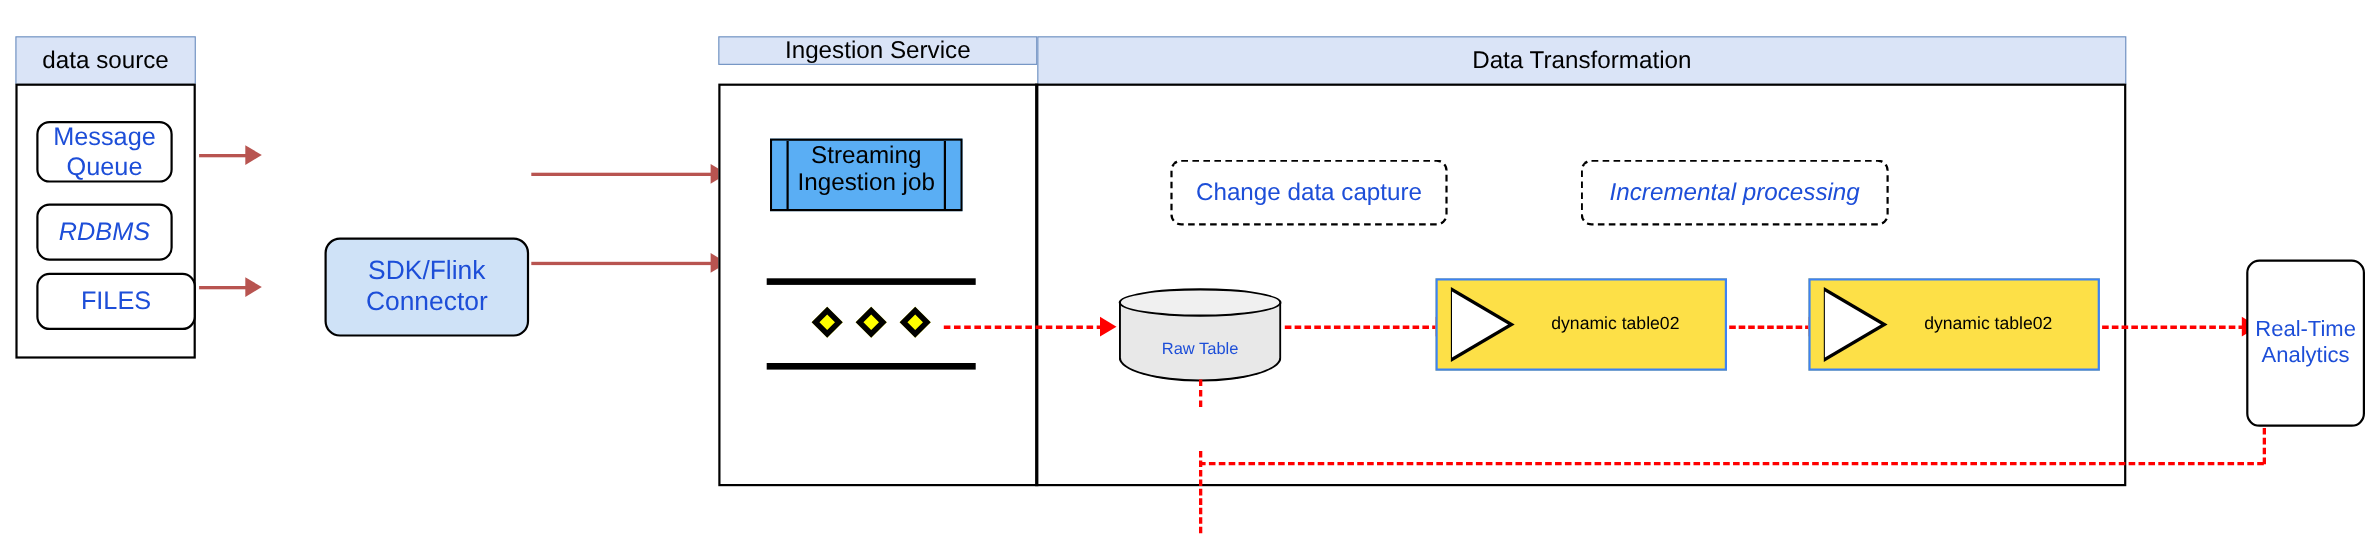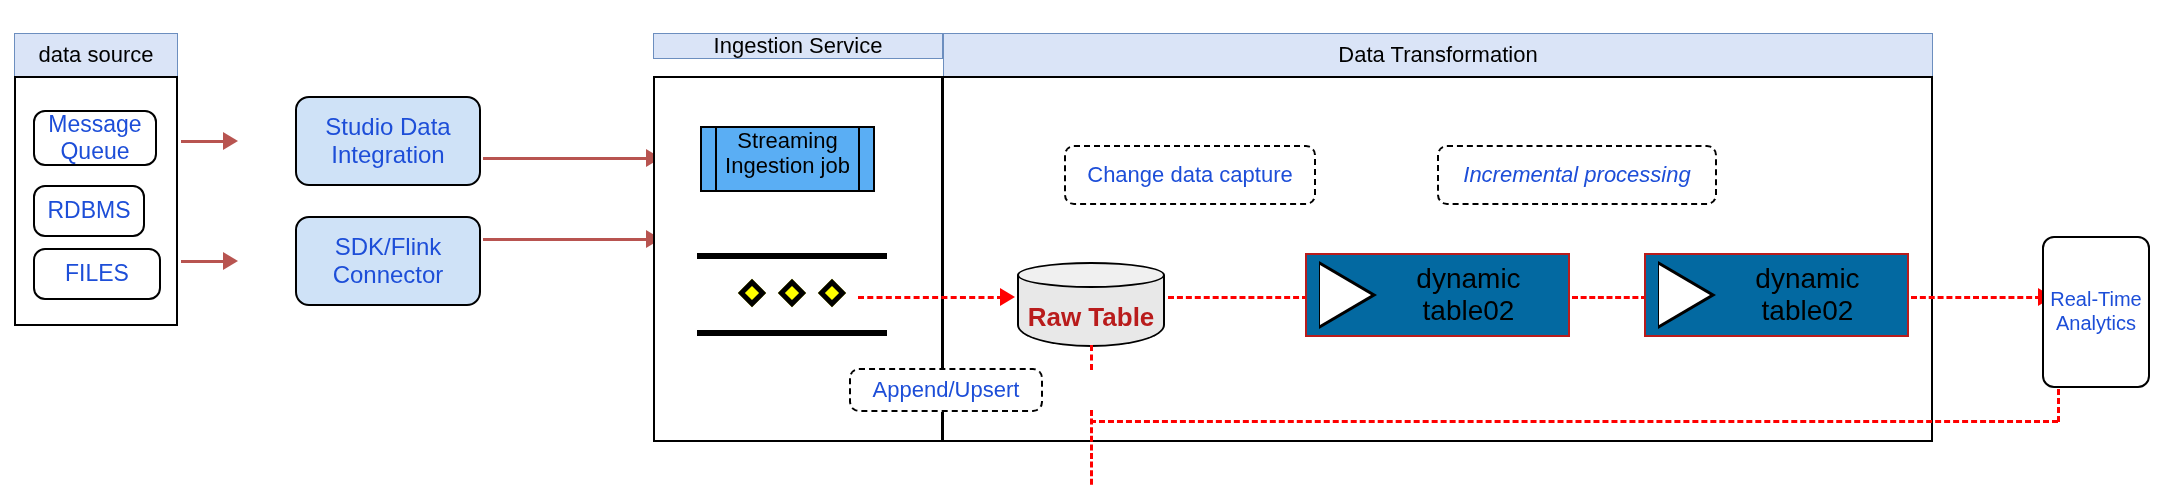--- a/index.html
+++ b/index.html
@@ -49,23 +49,23 @@
   }
   
   .node-blue {
     border: 2px solid #000000;
     border-radius: 14px;
     background: #cfe2f7;
     font-size: 24px;
   }
   
   .node-square {
-    border: 2px solid #b91c1c;
-    background: #0369a1;
-    font-size: 28px;
+    border: 2px solid #3b82f6;
+    background: #fde047;
+    font-size: 16px;
   }
   
   .node-dashed {
     border: 2px dashed #000000;
     border-radius: 10px;
     background: #ffffff;
     font-size: 22px;
   }
 
   
@@ -127,23 +127,22 @@
     background: #f0f0f0;
     box-sizing: border-box;
   }
   .cyl-label {
     position: absolute;
     left: 0; right: 0;
     top: 26px; bottom: 0;
     display: flex;
     align-items: center;
     justify-content: center;
-    font-size: 26px;
-    color: #b91c1c;
-    font-weight: bold;
+    font-size: 15px;
+    color: #1d4ed8;
   }
 
   
   .play-icon {
     width: 0; height: 0;
     border-top: 34px solid transparent;
     border-bottom: 34px solid transparent;
     border-left: 58px solid #000000;
     position: relative;
   }
@@ -193,40 +192,34 @@
   <div class="abs panel-header ctr" style="left:14px; top:33px; width:164px; height:44px;">data source</div>
   <div class="abs panel-body" style="left:14px; top:76px; width:164px; height:250px;"></div>
 
   <div class="abs node-white ctr" style="left:33px; top:110px; width:124px; height:56px;">
     <span style="pointer-events:none;">
       <span>Message</span><br>
       <span>Queue</span>
     </span>
   </div>
 
-  <div class="abs node-white ctr" style="left:33px; top:185px; width:112px; height:52px;">
+  <div class="abs node-white ctr" style="left:33px; top:185px; width:124px; height:52px;font-style:italic;">
     <span>RDBMS</span>
   </div>
 
-  <div class="abs node-white ctr" style="left:33px; top:248px; width:128px; height:52px;text-align:right;">
+  <div class="abs node-white ctr" style="left:33px; top:248px; width:145px; height:52px;text-align:right;">
     <span>FILES</span>
   </div>
 
   <div class="abs line-h solid-red" style="left:181px; top:140px; width:44px;"></div>
   <div class="abs arrow-r" style="left:223px; top:132px;"></div>
 
   <div class="abs line-h solid-red" style="left:181px; top:260px; width:44px;"></div>
   <div class="abs arrow-r" style="left:223px; top:252px;"></div>
 
-  <div class="abs node-blue ctr" style="left:295px; top:96px; width:186px; height:90px;">
-    <span style="pointer-events:none;">
-      <span>Studio Data</span><br>
-      <span>Integration</span>
-    </span>
-  </div>
 
   <div class="abs node-blue ctr" style="left:295px; top:216px; width:186px; height:90px;">
     <span>SDK/Flink Connector</span>
   </div>
 
   <div class="abs line-h solid-red" style="left:483px; top:157px; width:165px;"></div>
   <div class="abs arrow-r" style="left:646px; top:149px;"></div>
 
   <div class="abs line-h solid-red" style="left:483px; top:238px; width:165px;"></div>
   <div class="abs arrow-r" style="left:646px; top:230px;"></div>
@@ -253,23 +246,20 @@
   <div class="abs rail" style="left:697px; top:253px; width:190px;"></div>
   <div class="abs rail" style="left:697px; top:330px; width:190px;"></div>
 
   <div class="abs diamond" style="left:742px; top:283px;"></div>
   <div class="abs diamond" style="left:782px; top:283px;"></div>
   <div class="abs diamond" style="left:822px; top:283px;"></div>
 
   <div class="abs line-h dash-red" style="left:858px; top:296px; width:145px;"></div>
   <div class="abs arrow-r-red" style="left:1000px; top:288px;"></div>
 
-  <div class="abs node-dashed ctr" style="left:849px; top:368px; width:194px; height:44px;">
-    <span>Append/Upsert</span>
-  </div>
 
   <div class="abs node-dashed ctr" style="left:1064px; top:145px; width:252px; height:60px;">
     <span>Change data capture</span>
   </div>
 
   <div class="abs node-dashed ctr" style="left:1437px; top:145px; width:280px; height:60px;font-style:italic;">
     <span>Incremental processing</span>
   </div>
 
   <div class="abs cyl-wrap" style="left:1017px; top:262px; width:148px; height:85px;">

